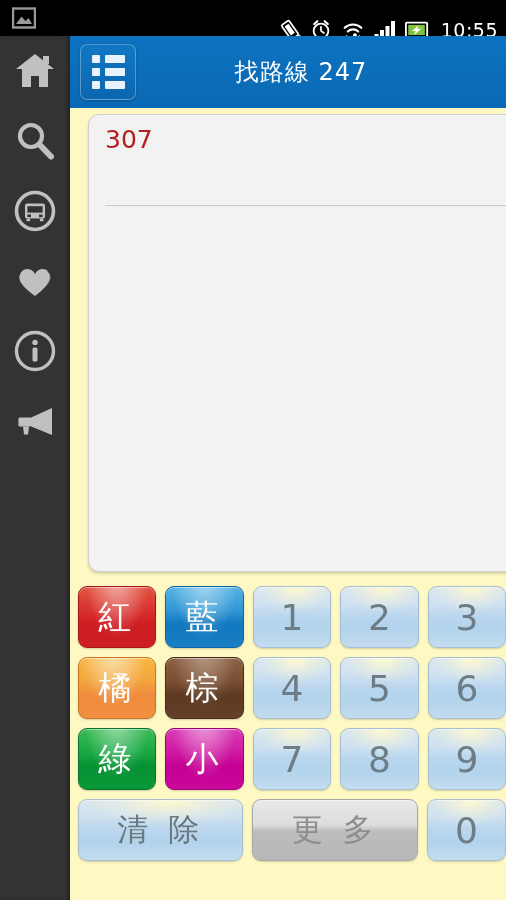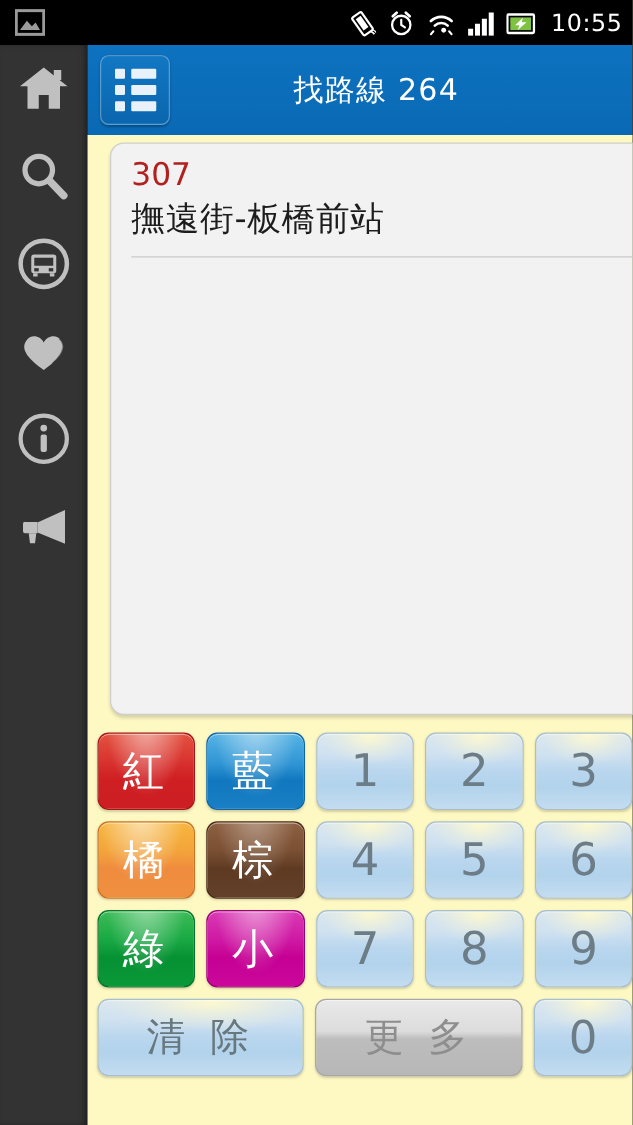--- a/index.html
+++ b/index.html
@@ -11,21 +11,21 @@
   }
   #app { position: relative; width: 506px; height: 900px; overflow: hidden; }
 
   
   .statusbar {
     position: absolute; top: 0; left: 0; width: 506px; height: 36px;
     background: #000; display: flex; align-items: center;
   }
   .sb-left { display: flex; align-items: center; padding-left: 12px; }
   .sb-right {
-    position: absolute; right: 8px; top: 1px; height: 36px;
+    position: absolute; right: 8px; top: 12px; height: 36px;
     display: flex; align-items: center; gap: 9px;
   }
   .sb-clock {
     color: #fff; font-size: 19px; letter-spacing: .5px;
     font-family: "DejaVu Sans", "Liberation Sans", sans-serif;
     margin-left: 3px;
   }
   .ic { display: block; }
 
   
@@ -308,28 +308,27 @@
       </div>
       <div class="menu-row">
         <span class="menu-sq"></span>
         <span class="menu-bar"></span>
       </div>
       <div class="menu-row">
         <span class="menu-sq"></span>
         <span class="menu-bar"></span>
       </div>
     </div>
-    <div class="appbar-title">找路線  264</div>
+    <div class="appbar-title">找路線  247</div>
   </div>
 
   <div class="content">
 
     <div class="card">
       <div class="card-route-no">307</div>
-      <div class="card-route-name">撫遠街-板橋前站</div>
       <div class="card-divider"></div>
     </div>
 
     <div class="keypad">
       <div class="kp-row">
         <div class="key k-red">
             <span class="key-label">紅</span>
           </div>
         <div class="key k-blue">
             <span class="key-label">藍</span>

